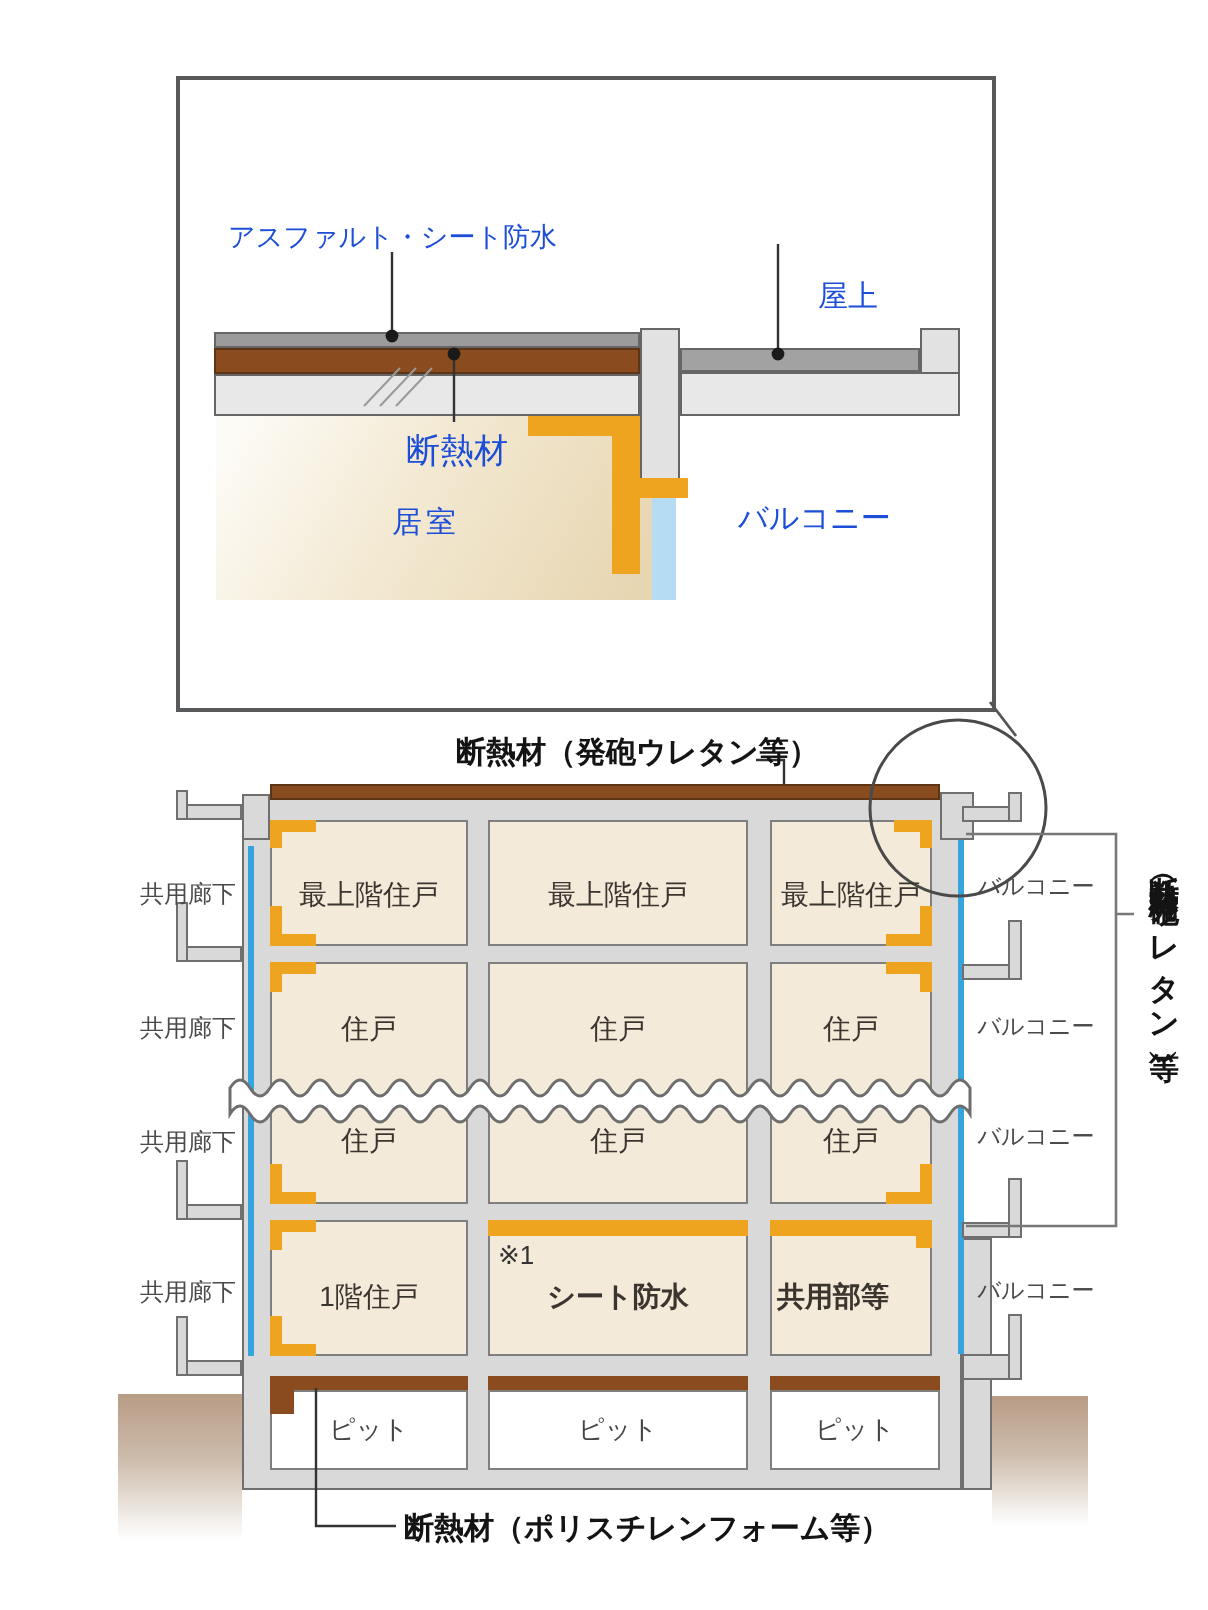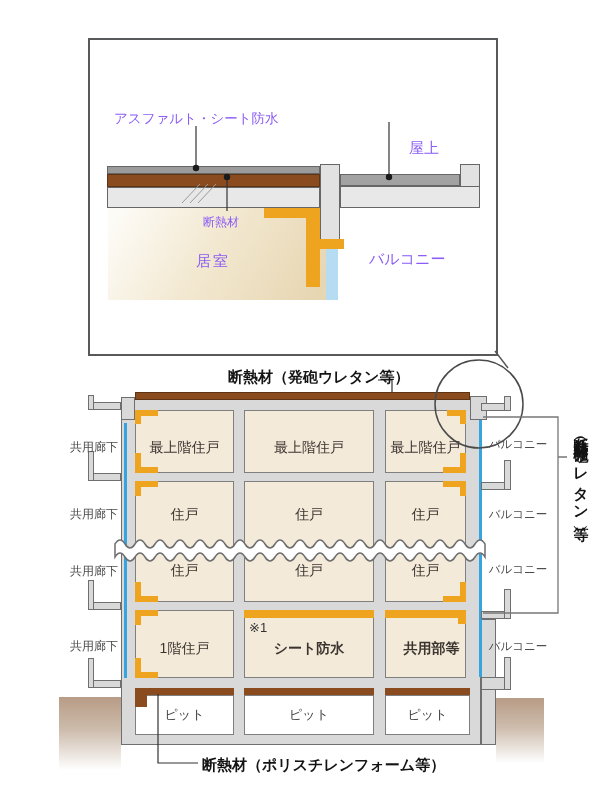--- a/index.html
+++ b/index.html
@@ -20,21 +20,21 @@
   .t14{font-size:14px;color:#3b3530;}
   .t13{font-size:13px;color:#444;}
   .center{text-align:center;}
   .right{text-align:right;}
   .bold{font-weight:bold;}
   .ins-lbl{font-size:15px;font-weight:600;color:#141414;}
   .detail-box{position:absolute;left:88px;top:38px;width:406px;height:314px;
     border:2px solid #58595b;background:#fff;}
   .detail-title{position:absolute;left:22px;top:16px;font-size:21px;font-weight:600;
     letter-spacing:3px;color:#1c1c1c;}
-  .dlbl{position:absolute;font-size:13.5px;color:#8b5cf6;white-space:nowrap;}
+  .dlbl{position:absolute;font-size:13.5px;color:#1d4ed8;white-space:nowrap;}
   .vert-lbl{position:absolute;left:565px;top:426px;height:240px;width:24px;
     writing-mode:vertical-rl;font-size:15px;font-weight:600;color:#141414;
     letter-spacing:2px;line-height:1;}
   svg.overlay{position:absolute;left:0;top:0;pointer-events:none;}
   .ground{background:linear-gradient(180deg,#b89c86 0%,#cdbcac 45%,rgba(255,255,255,0) 100%);}
   .beige-grad{background:linear-gradient(120deg,#fdfbf6 5%,#f3e9d2 45%,#e7d6b2 95%);}
 </style>
 </head>
 <body>
 
@@ -55,21 +55,21 @@
     <div class="ab" style="left:230px;top:124px;width:20px;height:78px;background:#e2e2e2;border:1px solid #666;"></div>
 
     <div class="ab orange" style="left:174px;top:168px;width:56px;height:10px;"></div>
     <div class="ab orange" style="left:216px;top:168px;width:14px;height:79px;"></div>
     <div class="ab orange" style="left:216px;top:199px;width:38px;height:10px;"></div>
 
     <div class="ab lblue" style="left:236px;top:209px;width:12px;height:51px;"></div>
 
     <div class="dlbl" style="left:24px;top:70px;">アスファルト・シート防水</div>
     <div class="dlbl" style="left:319px;top:99px;font-size:15px;">屋上</div>
-    <div class="dlbl" style="left:113px;top:174px;font-size:12px;">断熱材</div>
+    <div class="dlbl" style="left:113px;top:174px;font-size:17px;">断熱材</div>
     <div class="dlbl" style="left:106px;top:212px;font-size:15px;letter-spacing:2px;">居室</div>
     <div class="dlbl" style="left:279px;top:210px;font-size:15px;">バルコニー</div>
   </div>
 
   <div class="ab ground" style="left:59px;top:697px;width:62px;height:73px;"></div>
   <div class="ab ground" style="left:496px;top:698px;width:48px;height:65px;"></div>
 
   <div class="ab gray" style="left:121px;top:399px;width:360px;height:346px;border-width:1.5px;"></div>
   <div class="ab gray" style="left:481px;top:619px;width:15px;height:126px;border-width:1.5px;"></div>
 
@@ -189,20 +189,20 @@
   <div class="lbl t14 center" style="left:244px;top:440px;width:130px;">最上階住戸</div>
   <div class="lbl t14 center" style="left:385px;top:440px;width:81px;">最上階住戸</div>
   <div class="lbl t14 center" style="left:135px;top:507px;width:99px;">住戸</div>
   <div class="lbl t14 center" style="left:244px;top:507px;width:130px;">住戸</div>
   <div class="lbl t14 center" style="left:385px;top:507px;width:81px;">住戸</div>
   <div class="lbl t14 center" style="left:135px;top:563px;width:99px;">住戸</div>
   <div class="lbl t14 center" style="left:244px;top:563px;width:130px;">住戸</div>
   <div class="lbl t14 center" style="left:385px;top:563px;width:81px;">住戸</div>
   <div class="lbl t14 center" style="left:135px;top:641px;width:99px;">1階住戸</div>
   <div class="lbl t14 center bold" style="left:244px;top:641px;width:130px;">シート防水</div>
-  <div class="lbl t14 center bold" style="left:379px;top:641px;width:105px;">共用部等</div>
+  <div class="lbl t14 center bold" style="left:364px;top:641px;width:105px;">共用部等</div>
   <div class="lbl t13" style="left:249px;top:621px;color:#333;">※1</div>
 
   <div class="lbl t13 center" style="left:135px;top:708px;width:99px;">ピット</div>
   <div class="lbl t13 center" style="left:244px;top:708px;width:130px;">ピット</div>
   <div class="lbl t13 center" style="left:385px;top:708px;width:85px;">ピット</div>
 
 </div>
 
 </body></html>

